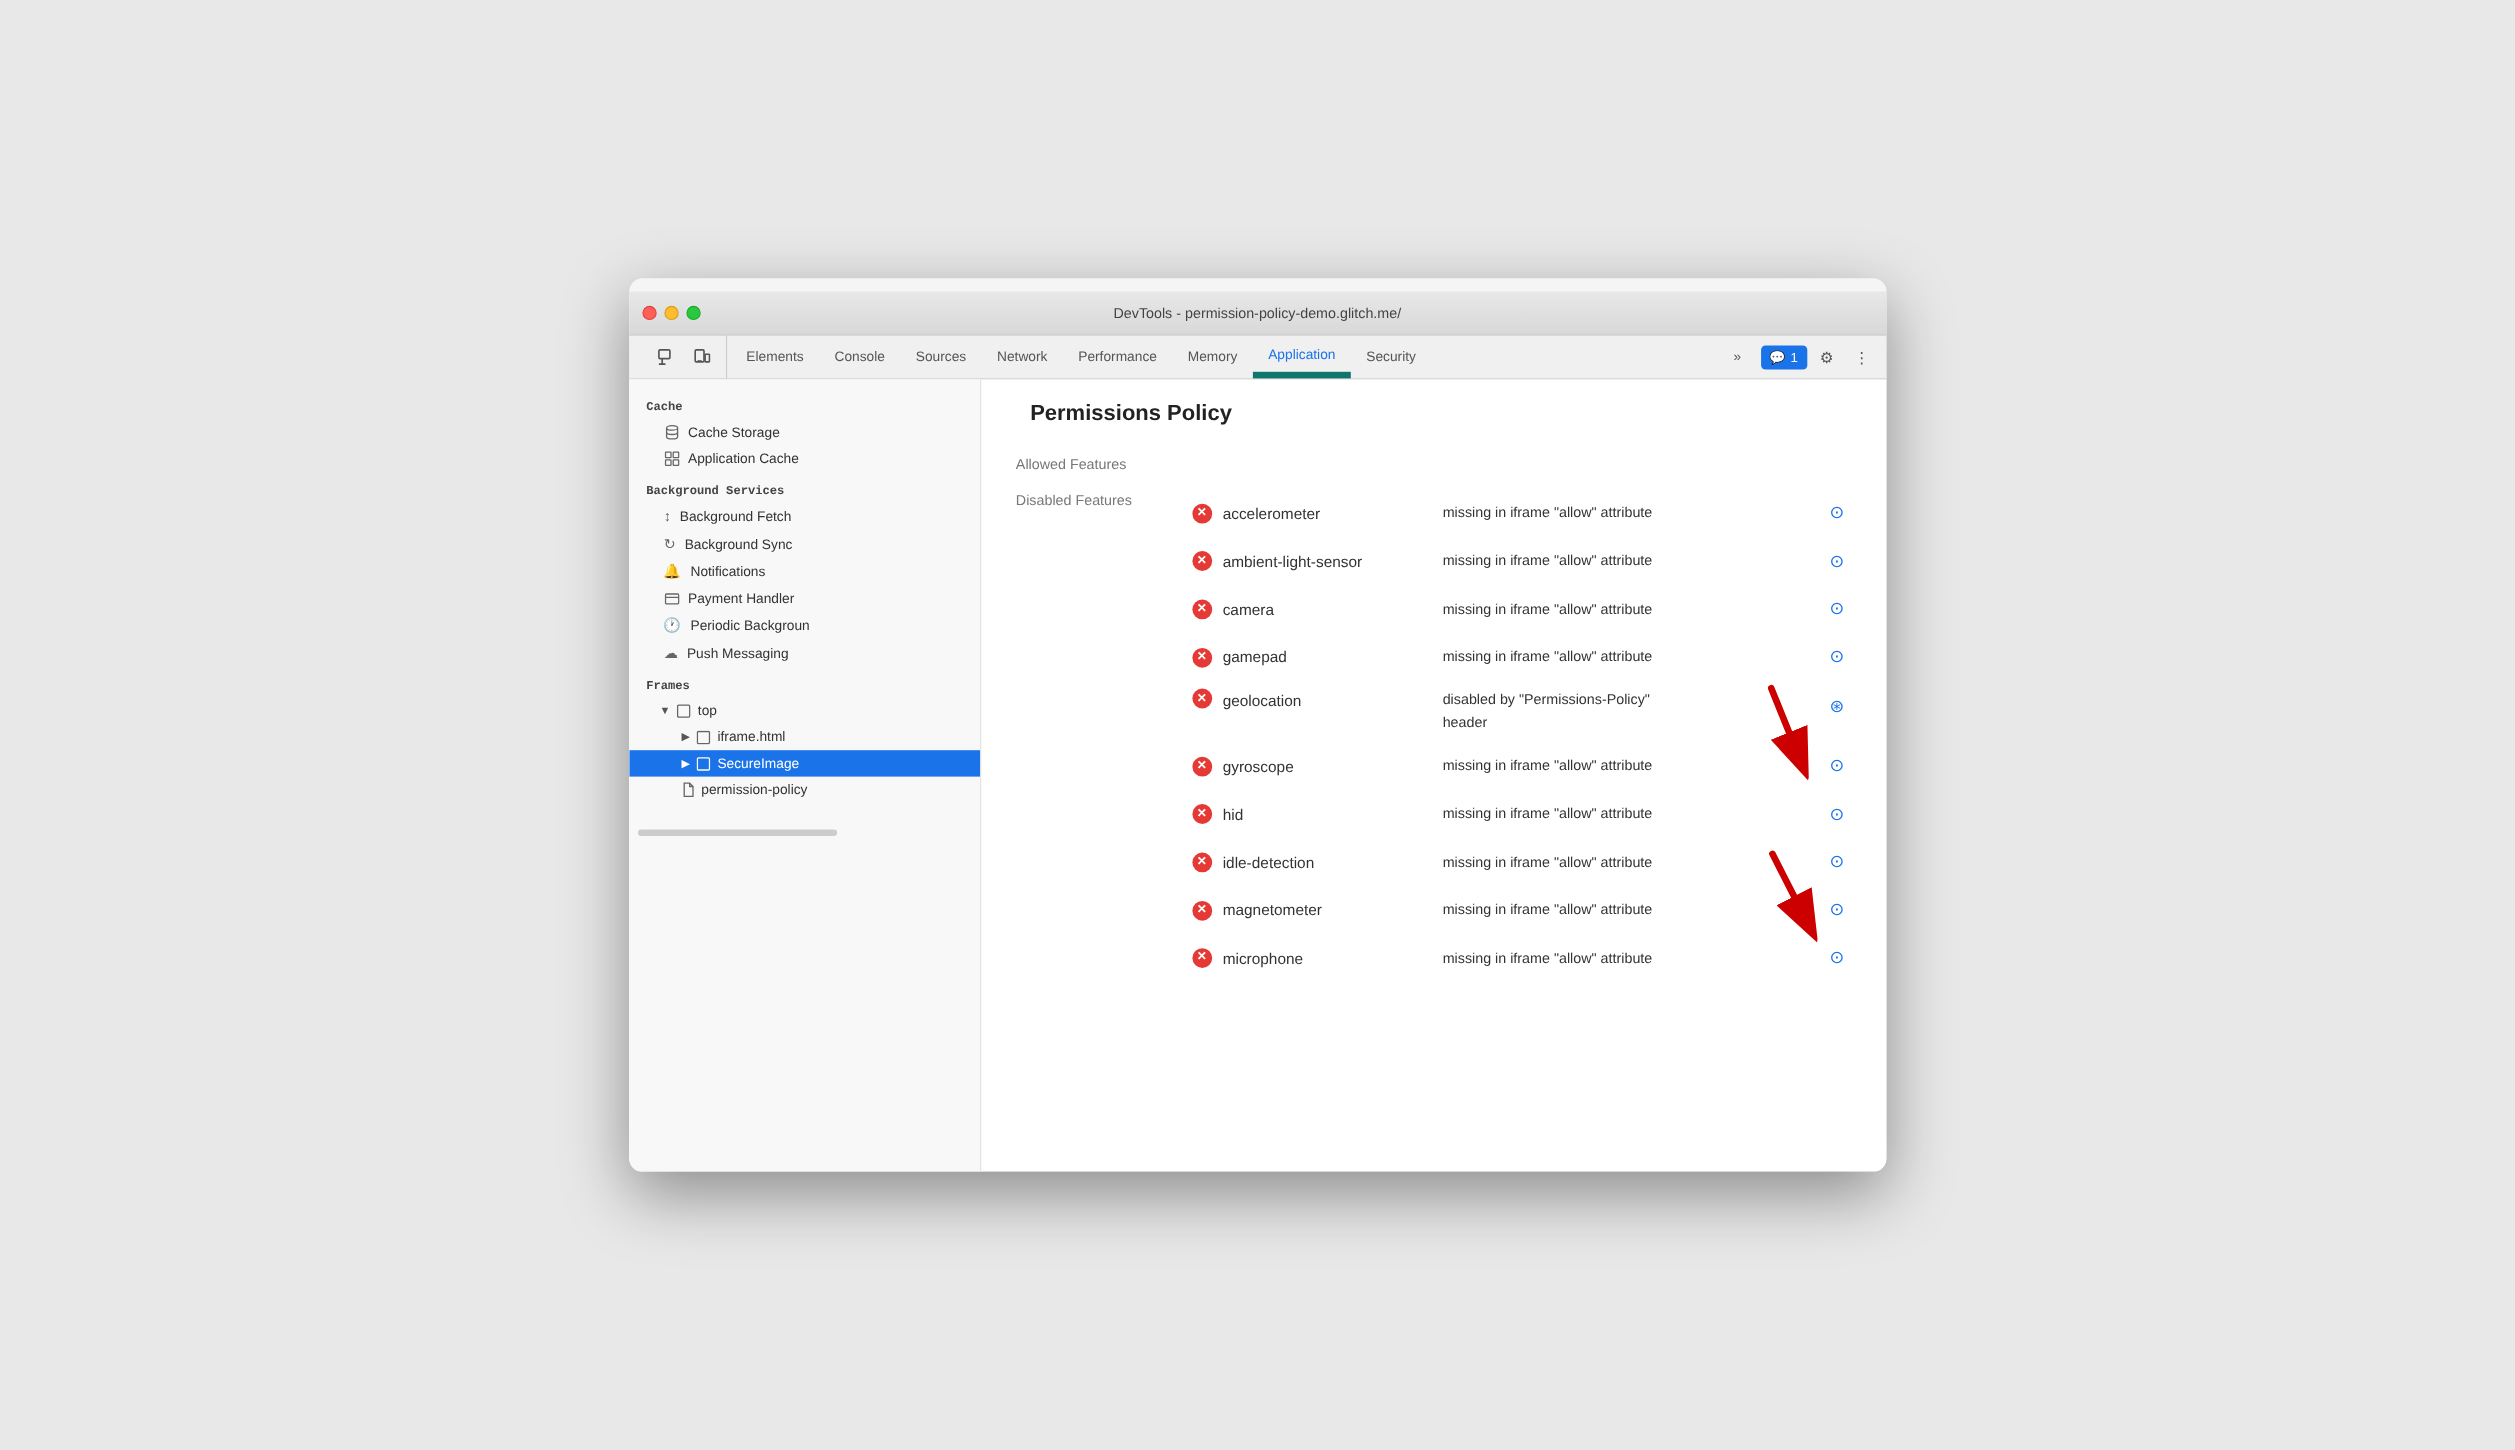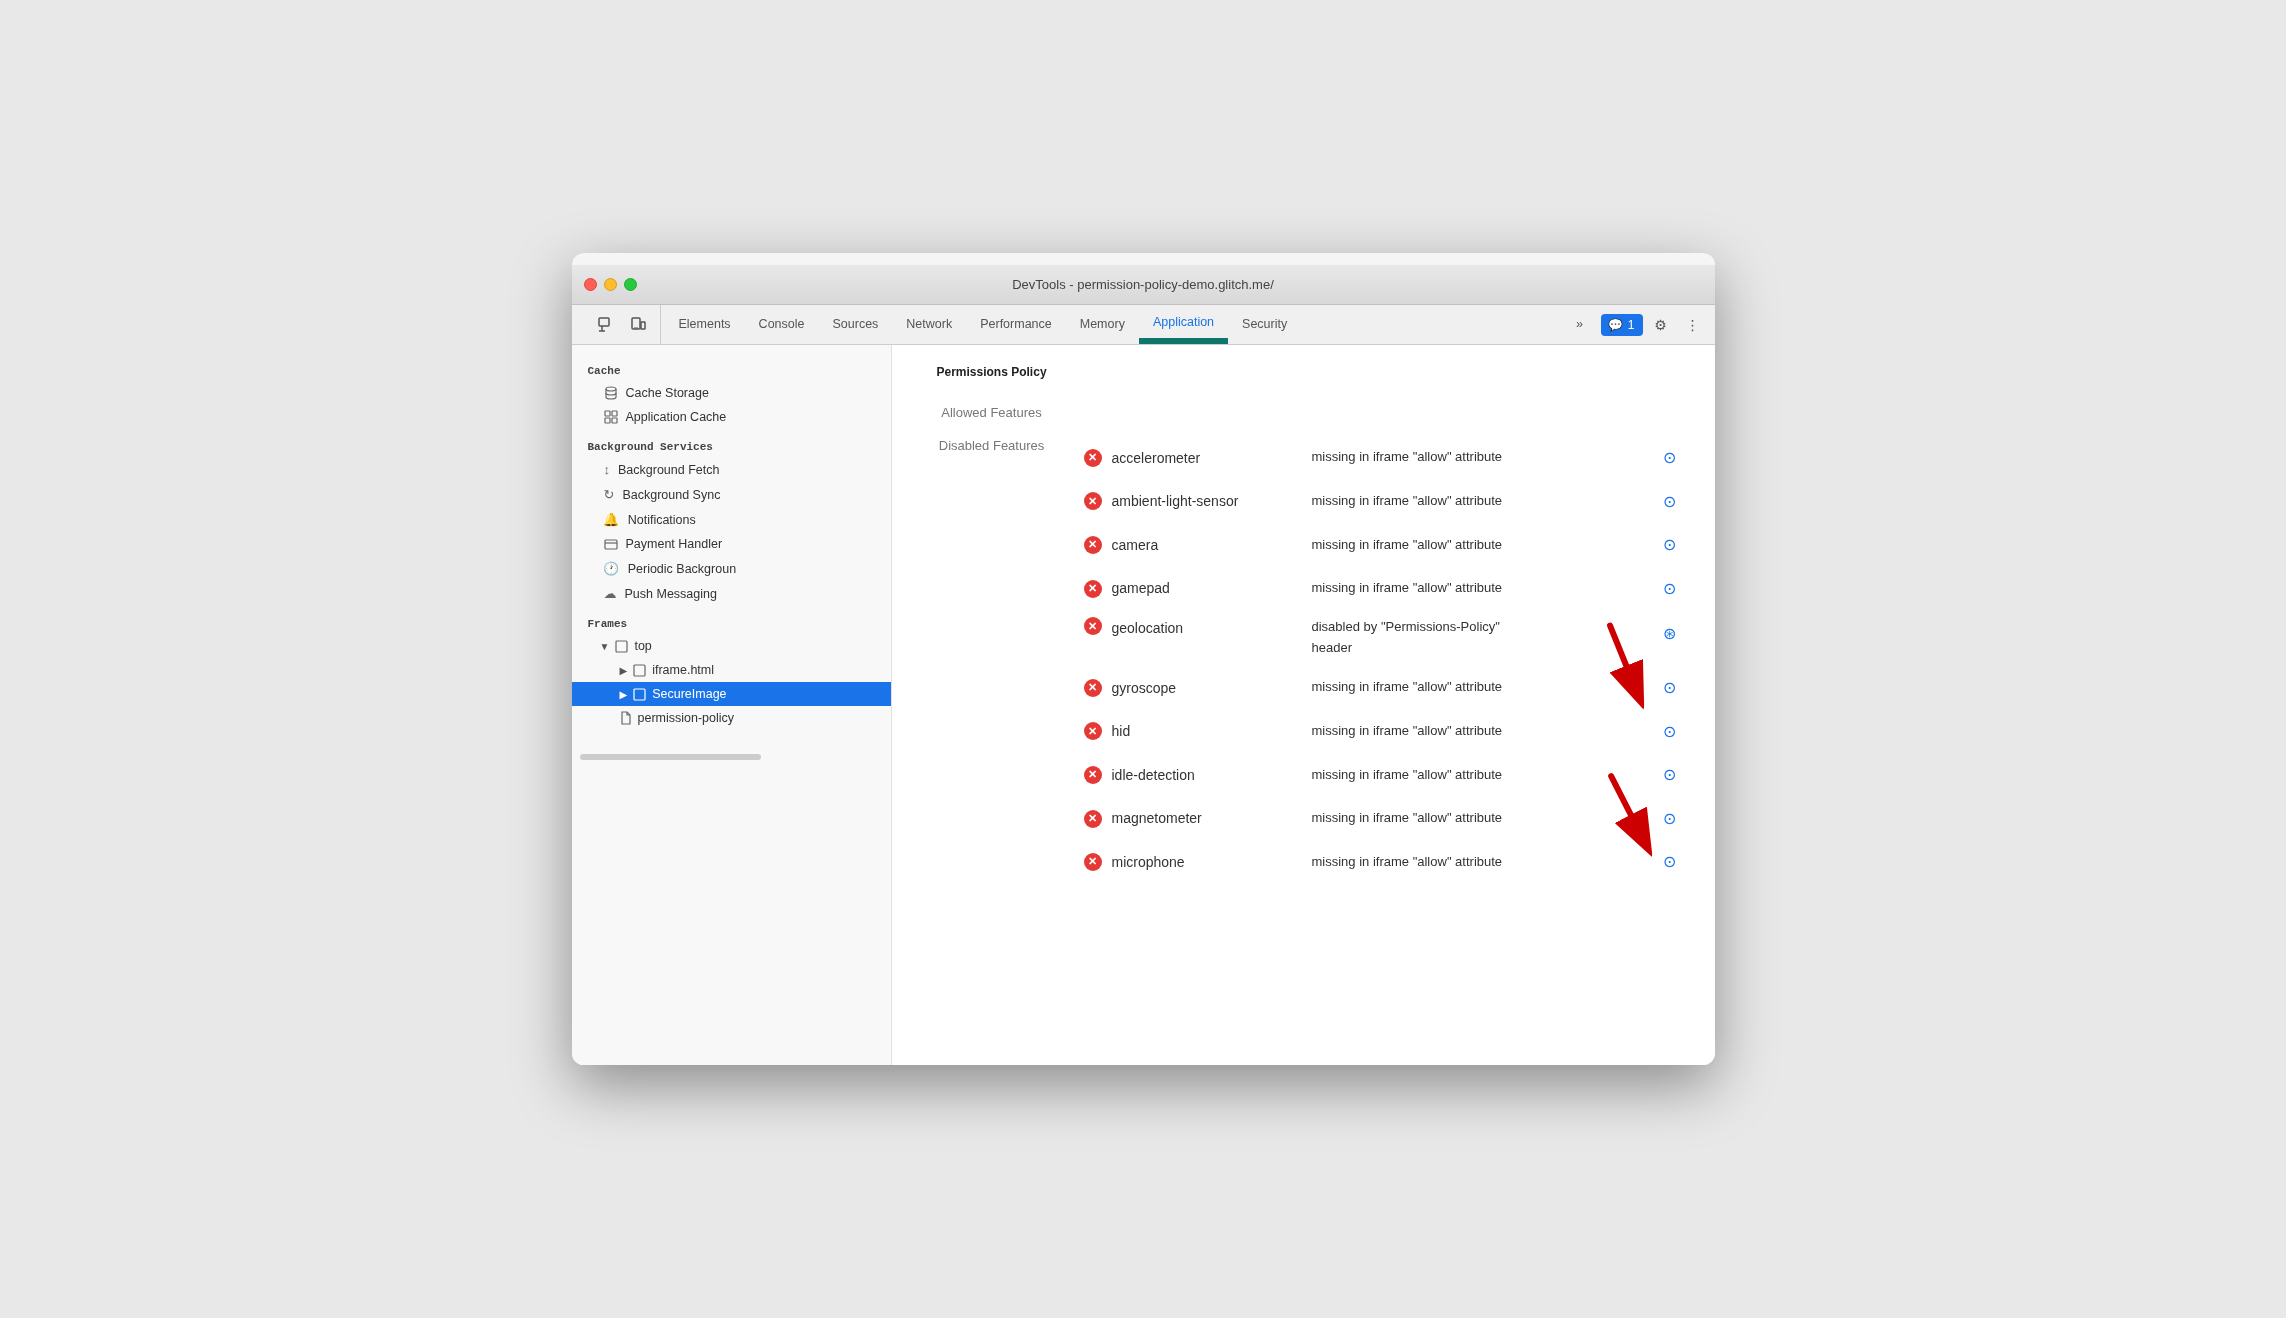--- a/index.html
+++ b/index.html
@@ -196,21 +196,21 @@
 
     
     .main-panel {
       flex: 1;
       overflow-y: auto;
       padding: 20px 32px;
       position: relative;
     }
 
     .panel-title {
-      font-size: 12px;
+      font-size: 20px;
       font-weight: 600;
       color: #222;
       margin-bottom: 24px;
       padding-left: 13px;
     }
 
     .policy-table {
       width: 100%;
     }
 
@@ -219,21 +219,21 @@
       margin-bottom: 16px;
       align-items: flex-start;
     }
 
     .policy-label {
       font-size: 13px;
       color: #777;
       width: 160px;
       min-width: 160px;
       padding-top: 2px;
-      text-align: center;
+      text-align: left;
       padding-right: 24px;
     }
 
     .policy-value {
       font-size: 13px;
       color: #333;
       flex: 1;
       line-height: 1.6;
     }
 

